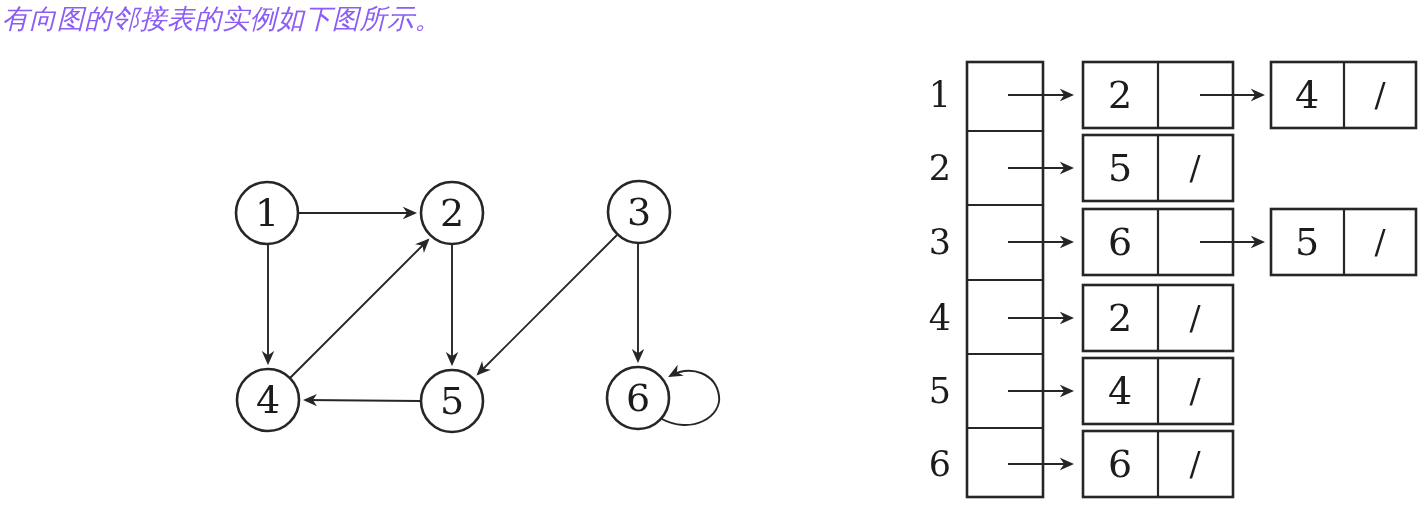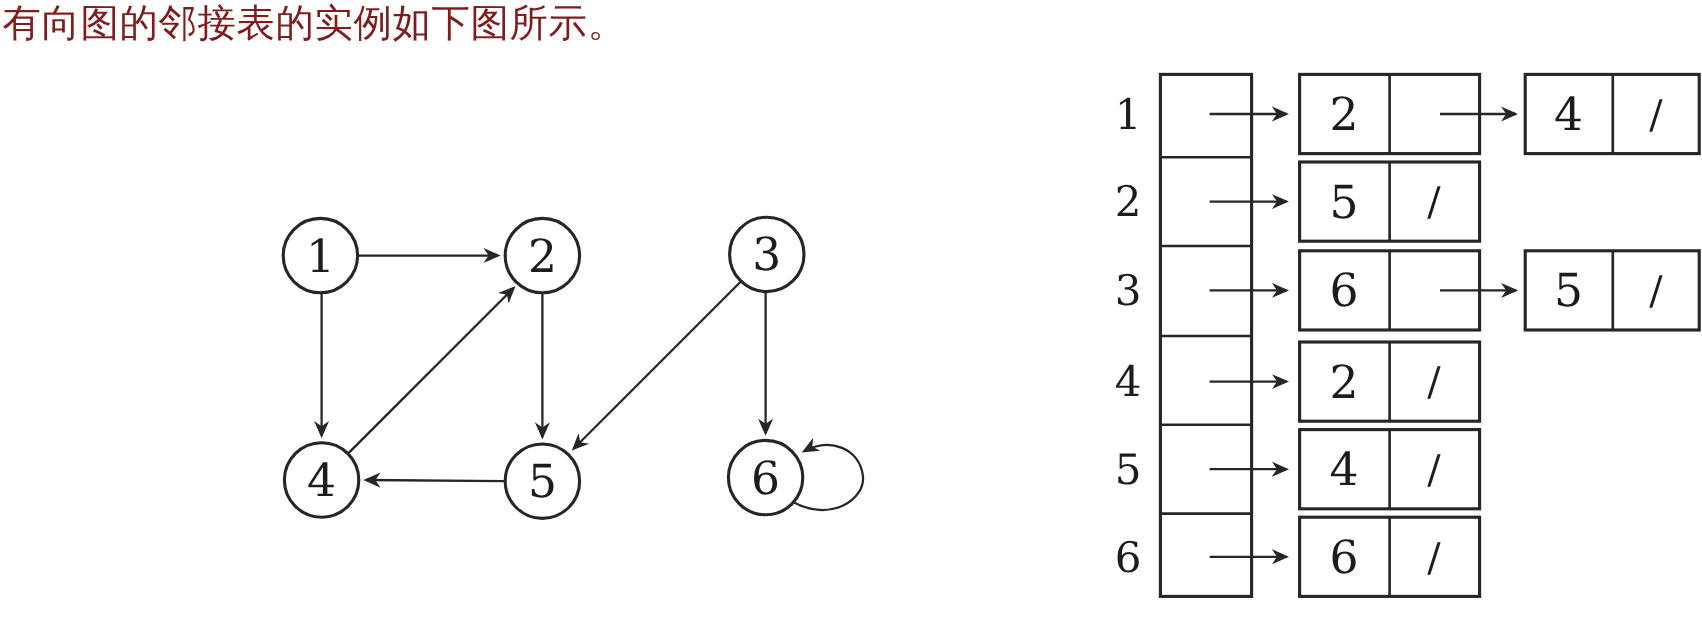--- a/index.html
+++ b/index.html
@@ -1,22 +1,22 @@
 <!DOCTYPE html>
 <html><head>
 <meta charset="utf-8">
 <style>
   html, body { margin:0; padding:0; }
   body {
     width:1418px; height:522px; background:#ffffff; position:relative;
     overflow:hidden; font-family:"Liberation Sans","DejaVu Sans",sans-serif;
   }
   .title {
-    position:absolute; left:2px; top:1px; font-size:32px; line-height:36px;
-    color:#7f1d1d; letter-spacing:0.5px; white-space:nowrap;
+    position:absolute; left:2px; top:1px; font-size:27px; line-height:36px;
+    color:#8b5cf6; letter-spacing:0.5px; white-space:nowrap;font-style:italic;
   }
   svg.figure { position:absolute; left:0; top:0; }
   .edge { stroke:#262626; stroke-width:1.9; fill:none; }
   .node-circle { fill:#ffffff; stroke:#262626; stroke-width:2.6; }
   .node-label, .cell-text, .row-label, .slash-text {
     font-family:"DejaVu Serif","Liberation Serif",serif; fill:#1c1c1c;
     text-anchor:middle;
   }
   .node-label { font-size:38px; }
   .row-label  { font-size:35px; }

